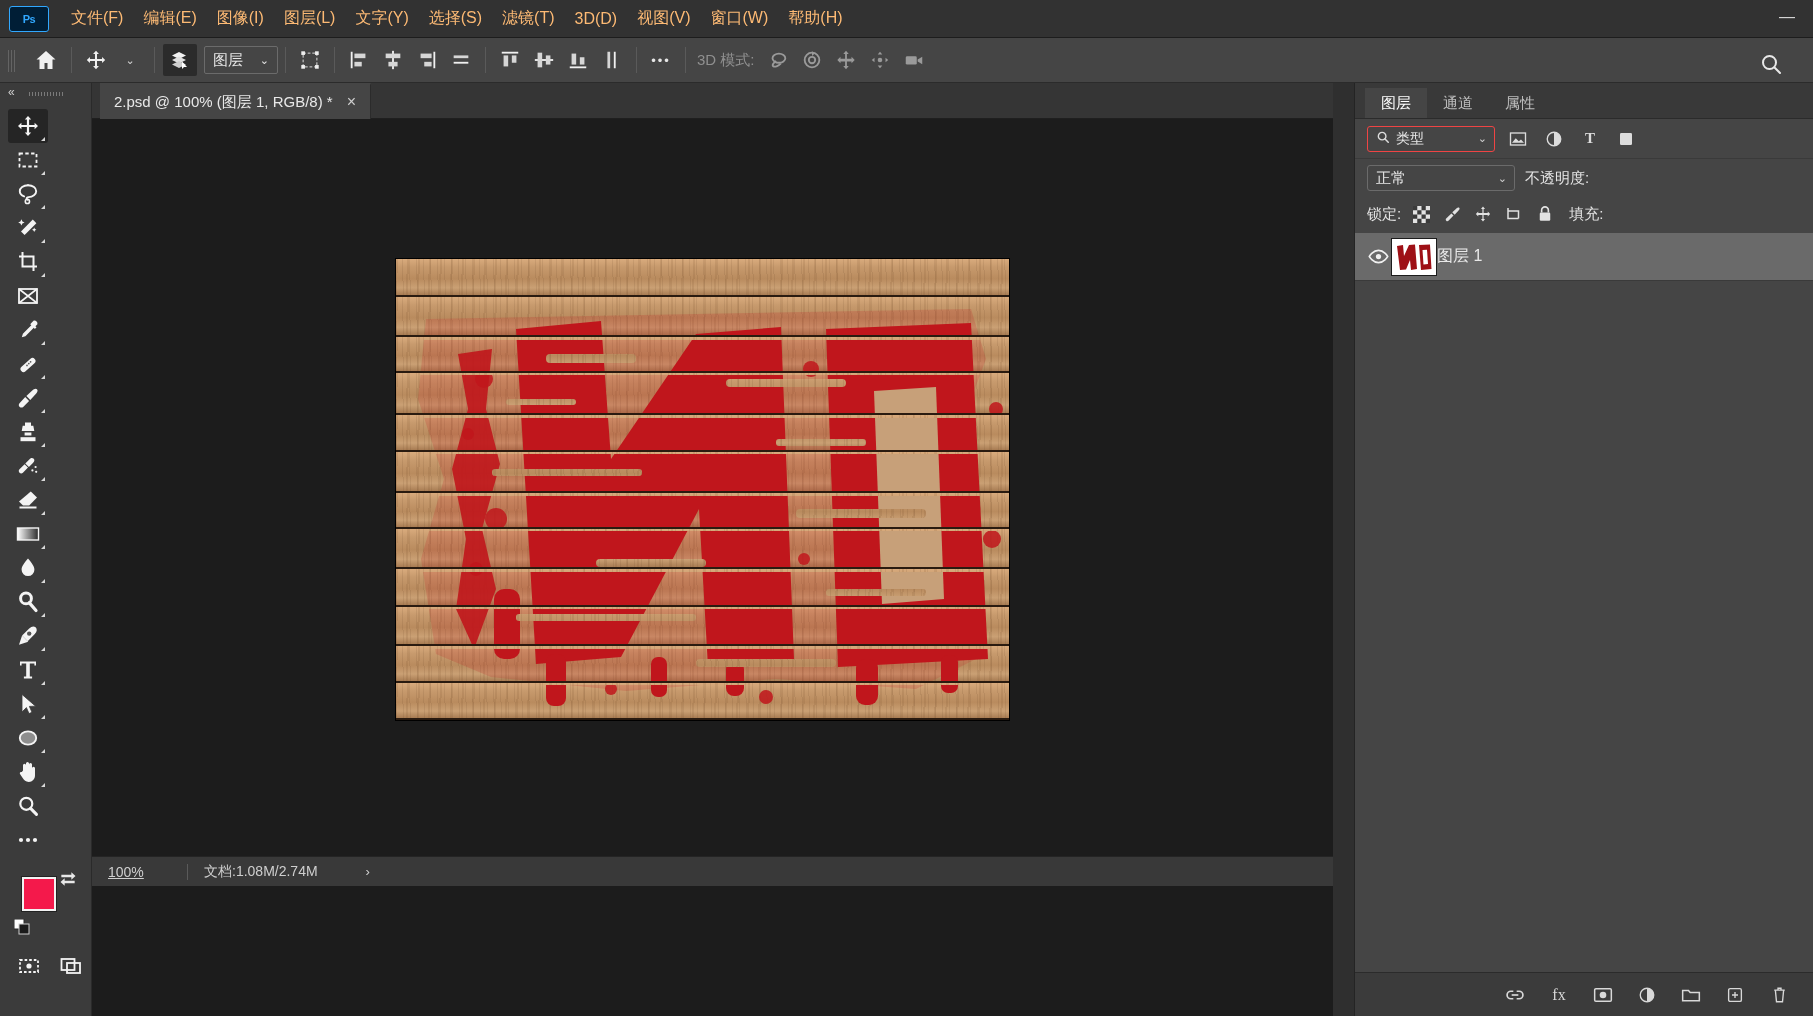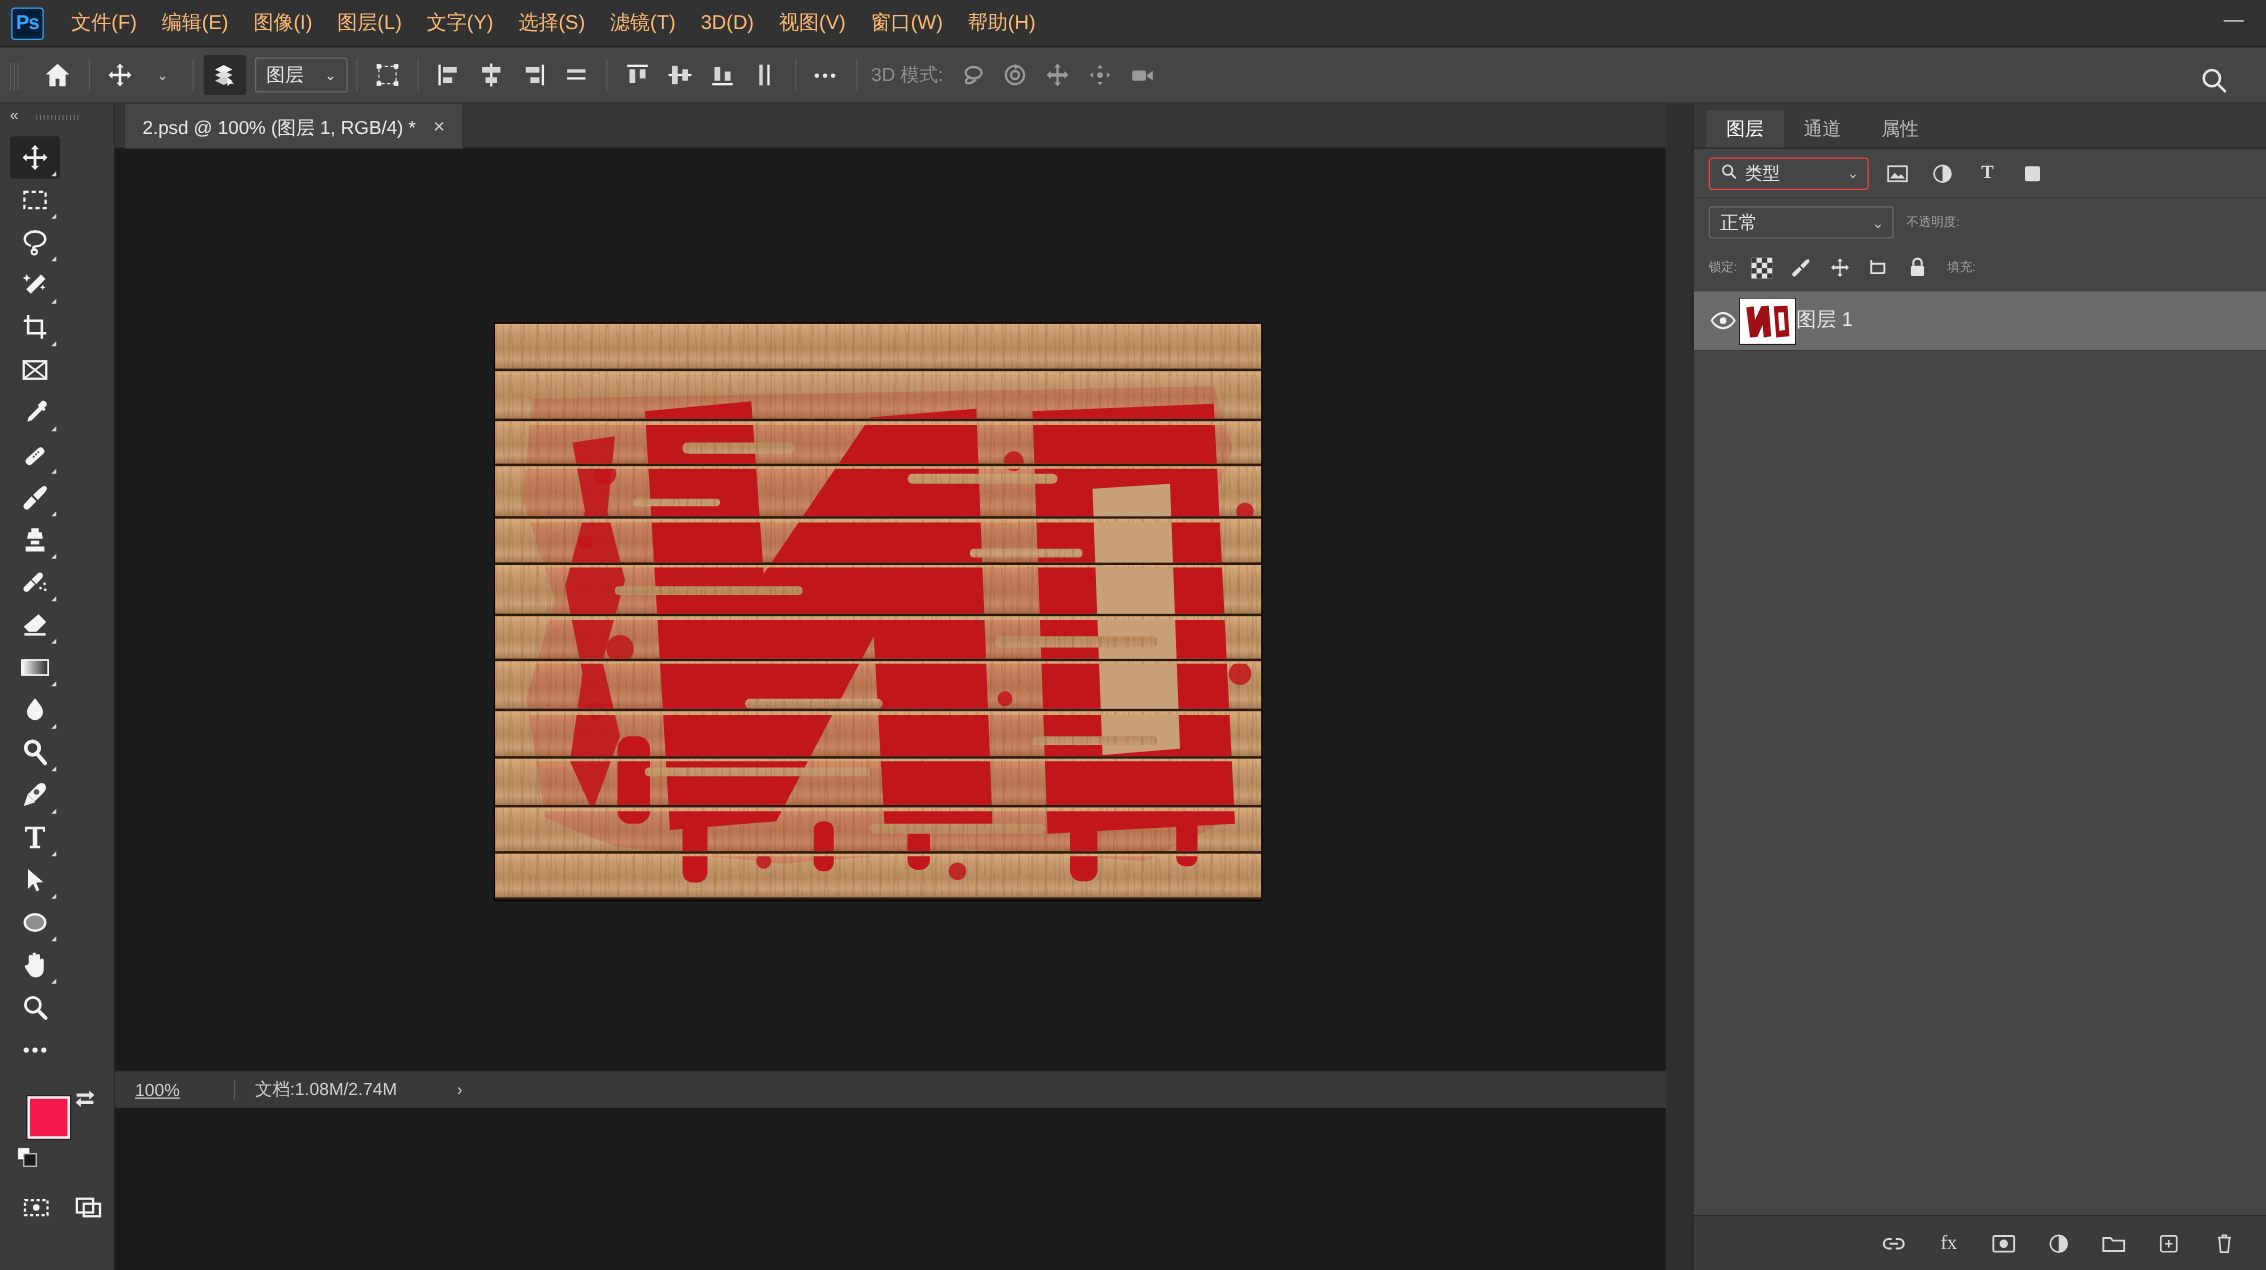--- a/index.html
+++ b/index.html
@@ -12,23 +12,23 @@
   }
   .app { position: relative; width: 1813px; height: 1016px; background: #535353; }
 
   
   .menubar {
     position: absolute; left: 0; top: 0; width: 1813px; height: 38px;
     background: #323232; display: flex; align-items: center;
     border-bottom: 1px solid #1d1d1d;
   }
   .ps-logo {
-    width: 26px; height: 26px; margin-left: 9px; margin-right: 12px;
+    width: 40px; height: 26px; margin-left: 9px; margin-right: 12px;
     background: #001e36; border: 1px solid #31a8ff; border-radius: 3px;
-    color: #31a8ff; font-size: 16px; font-weight: bold;
+    color: #31a8ff; font-size: 11px; font-weight: bold;
     display: flex; align-items: center; justify-content: center;
     font-family: "Liberation Sans", sans-serif; letter-spacing: -0.5px;
   }
   .menu-item {
     color: #fdba74; font-size: 16px; padding: 4px 10px; cursor: default;
     white-space: nowrap;
   }
   .win-min {
     position: absolute; right: 14px; top: 10px; width: 24px; height: 18px;
     color: #d8d8d8; font-size: 16px; text-align: center; line-height: 14px;
@@ -184,21 +184,21 @@
   }
   .kindsel .cv { position: absolute; right: 7px; color: #d0d0d0; font-size: 11px; }
   .fic { width: 26px; height: 24px; display: flex; align-items: center; justify-content: center; color: #dcdcdc; font-size: 15px; }
   .blendrow { height: 38px; display: flex; align-items: center; padding: 0 12px; gap: 10px; }
   .blendsel {
     width: 148px; height: 26px; background: #454545; border: 1px solid #6b6b6b;
     border-radius: 3px; display: flex; align-items: center; padding: 0 8px;
     color: #e6e6e6; font-size: 15px; position: relative;
   }
   .blendsel .cv { position: absolute; right: 7px; color: #d0d0d0; font-size: 11px; }
-  .lblsm { color: #a3a3a3; font-size: 10px; white-space: nowrap; }
+  .lblsm { color: #e5e5e5; font-size: 15px; white-space: nowrap; }
   .lockrow { height: 34px; display: flex; align-items: center; padding: 0 12px; gap: 9px; text-align: center; }
   .lockico { width: 22px; height: 22px; display: flex; align-items: center; justify-content: center; color: #e2e2e2; }
   .layerlist { position: absolute; left: 0; top: 150px; width: 458px; bottom: 44px; overflow: hidden; }
   .layerrow {
     height: 48px; display: flex; align-items: center; padding: 0 10px;
     border-bottom: 1px solid #3a3a3a; color: #e8e8e8; font-size: 16px;
   }
   .layerrow.selected { background: #6a6a6a; }
   .eye { width: 26px; display: flex; align-items: center; justify-content: center; }
   .thumb {
@@ -590,21 +590,21 @@
         <svg width="24" height="24" viewBox="0 0 24 24">
             <rect x="2.5" y="5" width="13" height="11" fill="none" stroke="#f4f4f4" stroke-width="1.8"></rect>
             <rect x="8" y="9" width="13" height="10" fill="none" stroke="#f4f4f4" stroke-width="1.8"></rect>
           </svg>
       </div>
     </div>
   </div>
 
   <div class="tabstrip">
     <div class="doctab">
-      <span>2.psd @ 100% (图层 1, RGB/4) *</span>
+      <span>2.psd @ 100% (图层 1, RGB/8) *</span>
       <span class="close">×</span>
     </div>
   </div>
 
   <div class="canvasarea">
     <div class="artboard">
       <div class="planks">
         <div class="plank" style="top:0;   height:38px;"></div>
         <div class="plank" style="top:38px; height:40px;"></div>
         <div class="plank" style="top:78px; height:36px;"></div>

